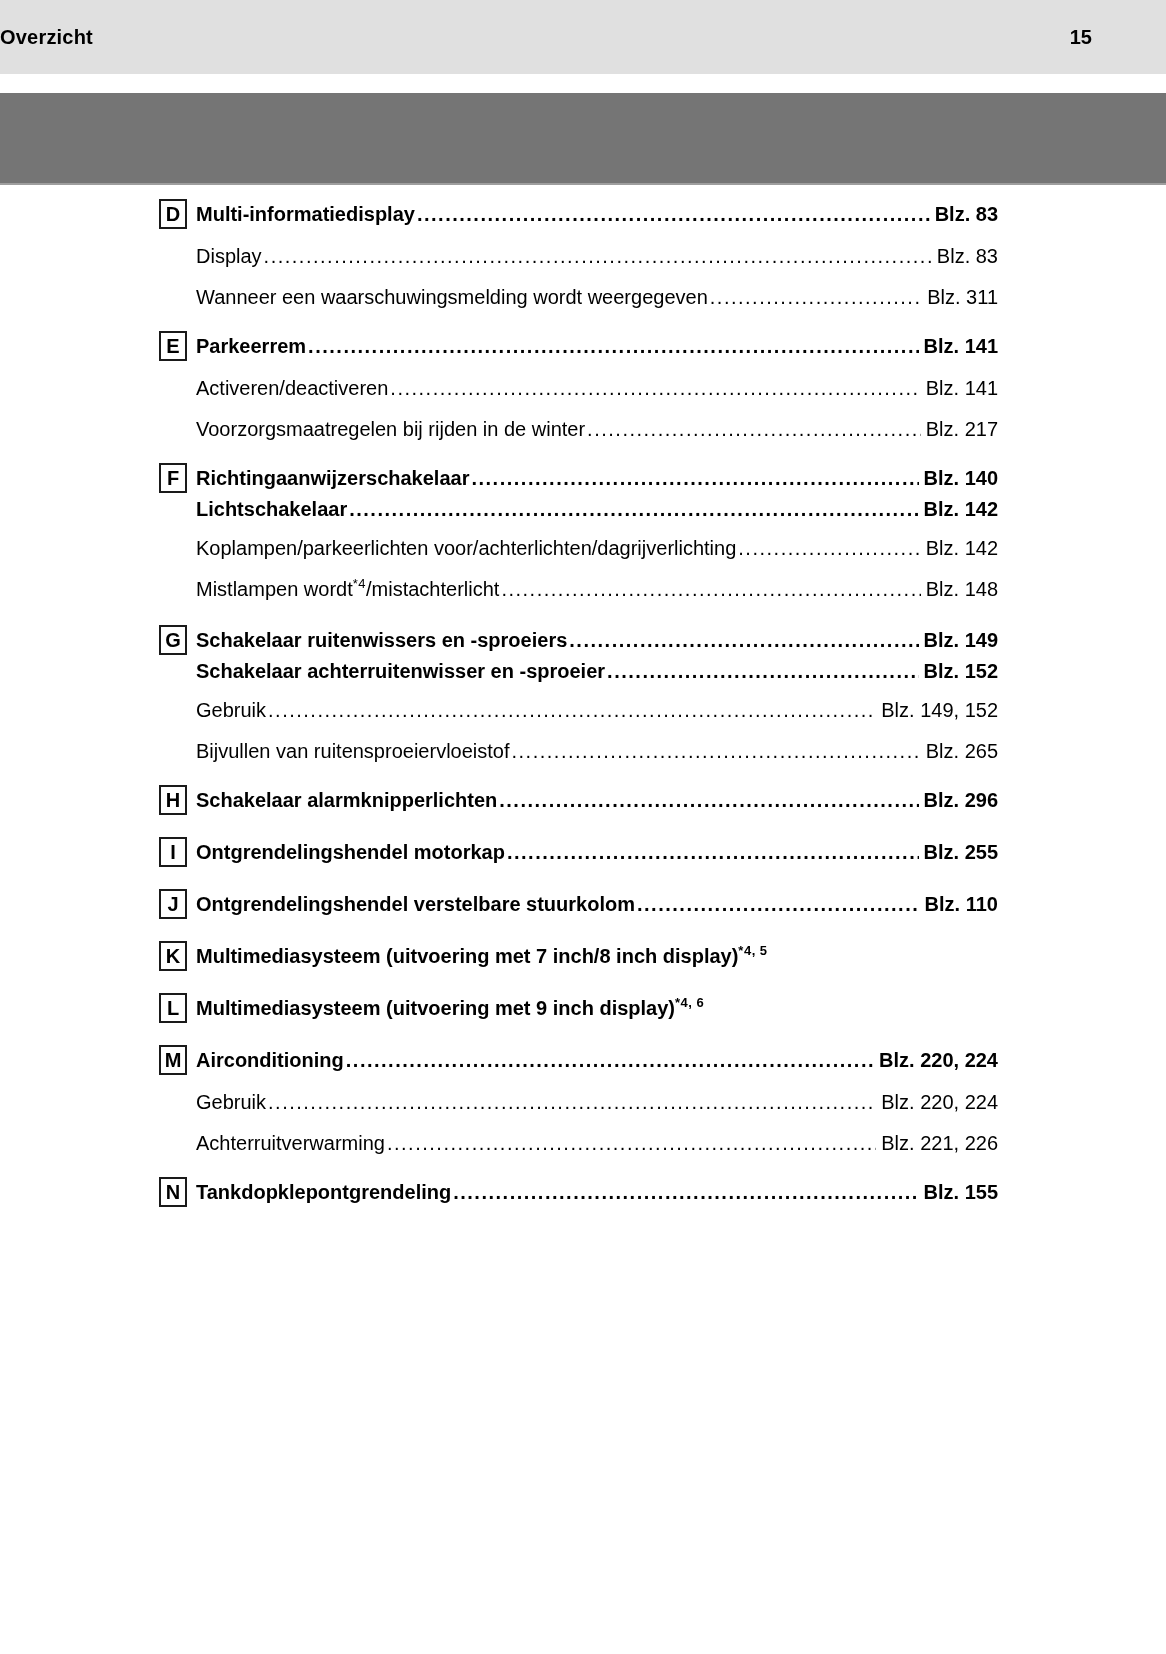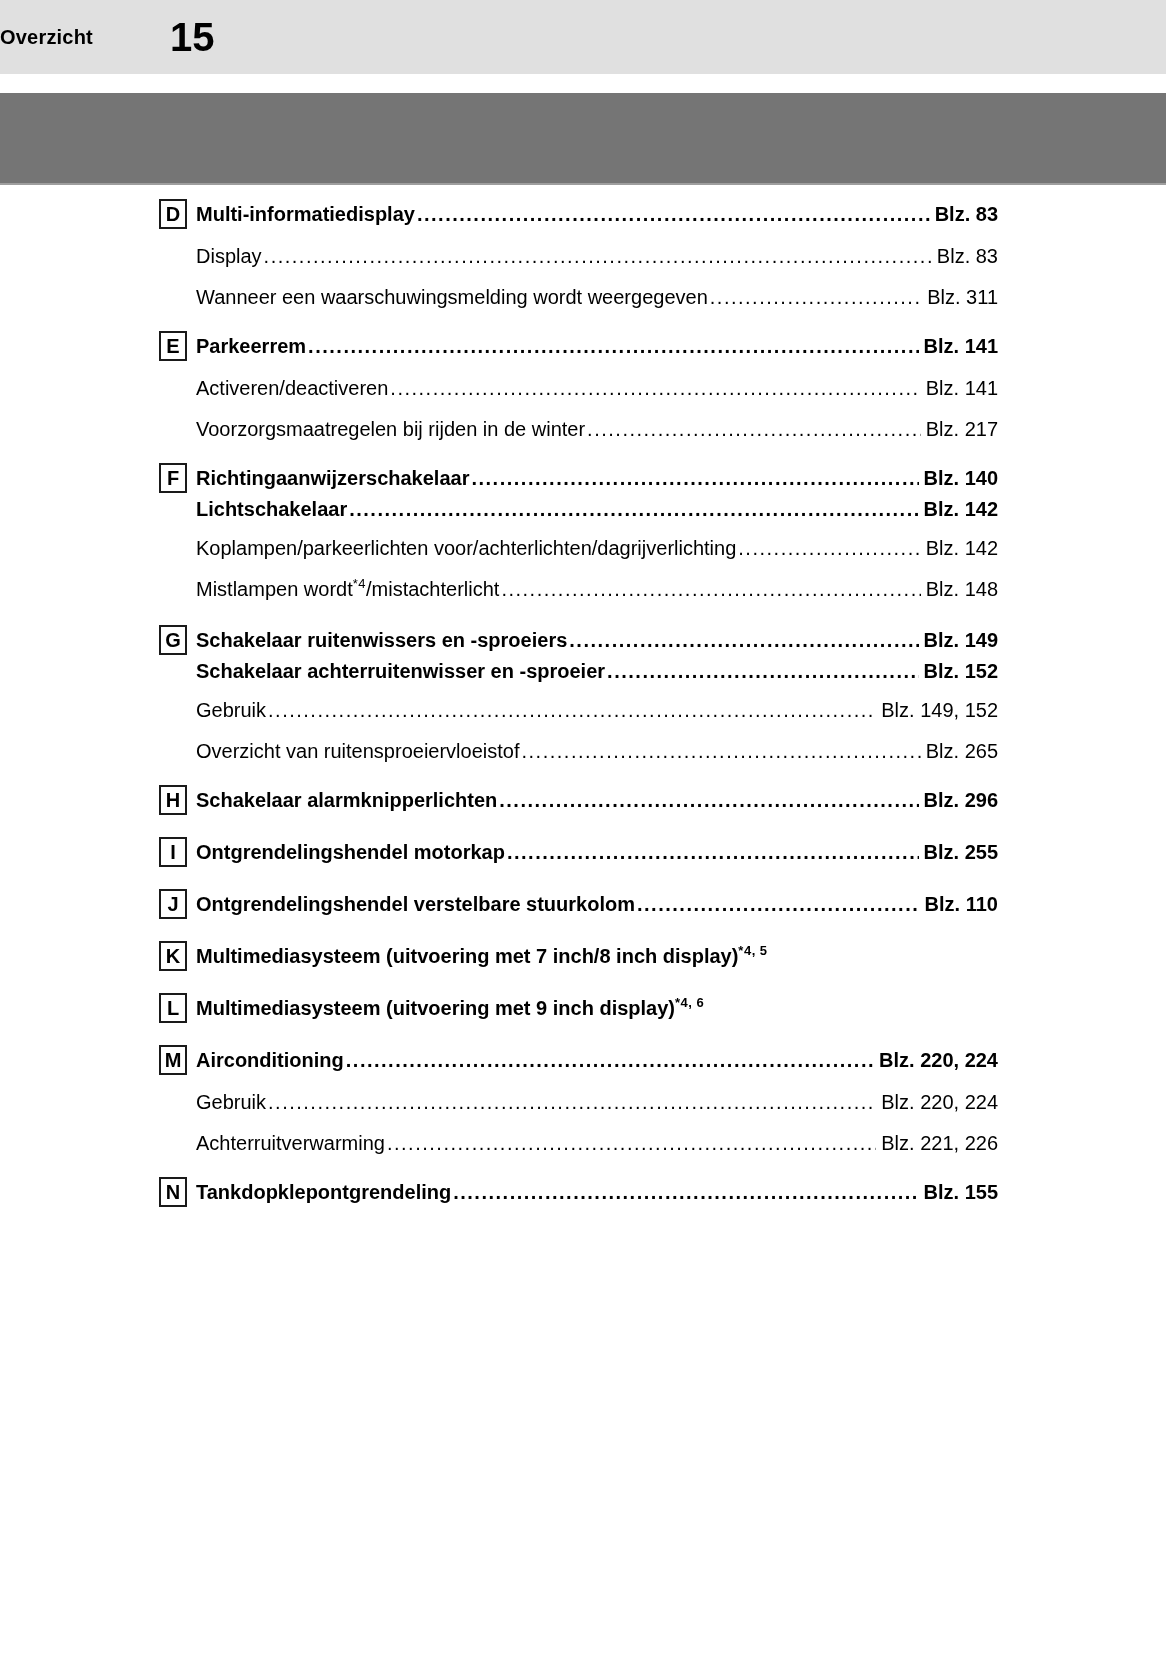--- a/index.html
+++ b/index.html
@@ -8,24 +8,25 @@
     background:#ffffff;
     font-family:"Liberation Sans", sans-serif;
     color:#000;
     overflow:hidden;
   }
   .page-header {
     height:74px;
     background:#e0e0e0;
     display:flex;
     align-items:center;
-    justify-content:flex-start;
+    justify-content:space-between;
+    gap:28px;
   }
   .header-section { font-size:20px; font-weight:bold; margin-right:77px; letter-spacing:0.2px; }
-  .header-pagenum { font-size:40px; font-weight:bold; margin-right:74px; }
+  .header-pagenum { font-size:20px; font-weight:bold; margin-right:74px; }
   .banner {
     margin-top:19px;
     height:90px;
     background:#757575;
     border-bottom:2px solid #9e9e9e;
   }
   .toc {
     padding:0 168px 0 159px;
   }
   .row {
@@ -162,21 +163,21 @@
     <span class="page-ref">Blz. 152</span>
   </div>
 
   <div class="row sub">
     <span class="label">Gebruik</span>
     <span class="dots"></span>
     <span class="page-ref">Blz. 149, 152</span>
   </div>
 
   <div class="row sub">
-    <span class="label">Overzicht van ruitensproeiervloeistof</span>
+    <span class="label">Bijvullen van ruitensproeiervloeistof</span>
     <span class="dots"></span>
     <span class="page-ref">Blz. 265</span>
   </div>
 
   <div class="row section">
     <span class="badge">H</span>
     <span class="label">Schakelaar alarmknipperlichten</span>
     <span class="dots"></span>
     <span class="page-ref">Blz. 296</span>
   </div>

